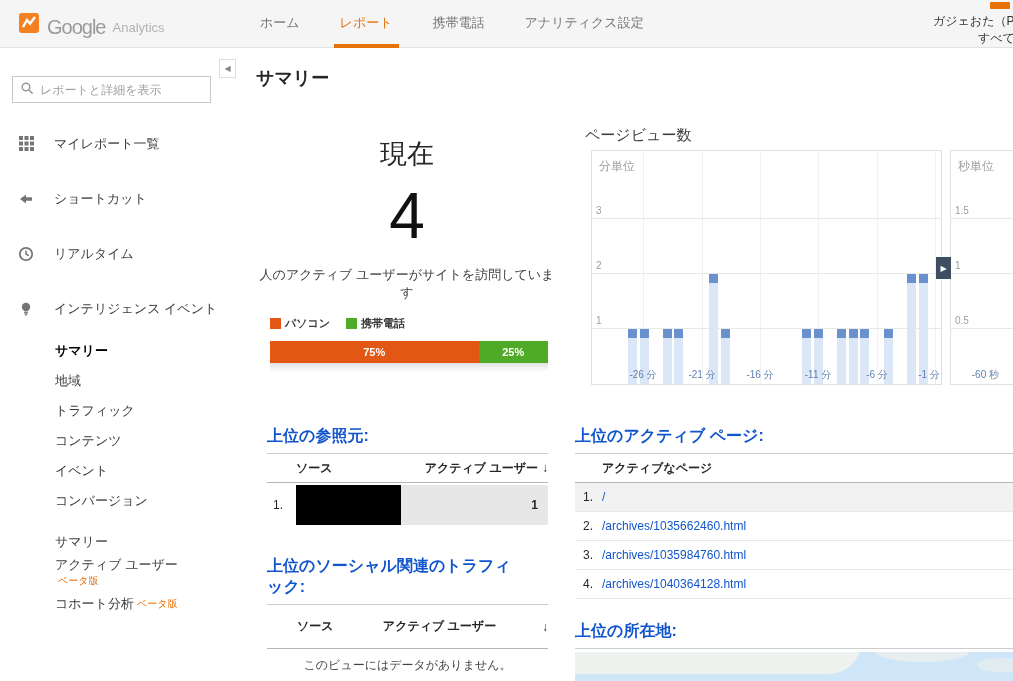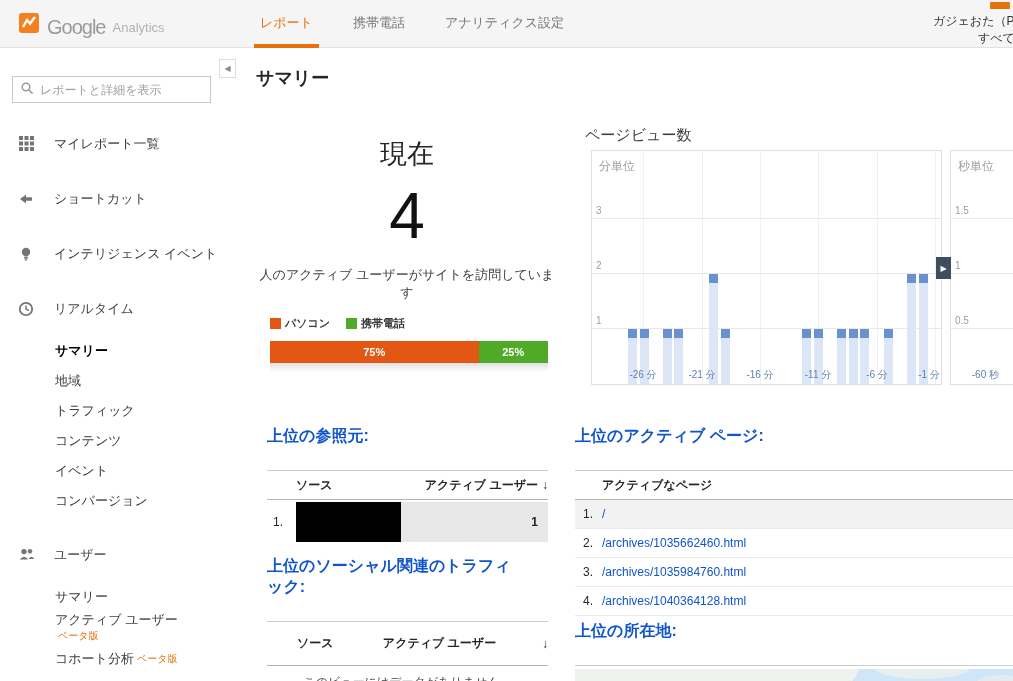--- a/index.html
+++ b/index.html
@@ -59,21 +59,21 @@
   .panel-label{position:absolute;left:7px;top:7px;font-size:12px;color:#9e9e9e;z-index:3}
   .gl{position:absolute;left:0;right:0;height:1px;background:#e8e8e8}
   .gl span{position:absolute;left:4px;top:-13px;font-size:10px;color:#9e9e9e}
   .vgl{position:absolute;top:0;bottom:0;width:1px;background:#f0f0f0}
   .xtick{position:absolute;bottom:3px;font-size:10px;color:#5d7fab;text-align:center;z-index:2;line-height:12px}
   .rt-bar{position:absolute;bottom:0;background:linear-gradient(#6991ce 0,#6991ce 9px,#dbe7f6 9px);z-index:1}
   .next-btn{position:absolute;left:351px;top:107px;width:15px;height:22px;background:#3d4e61;color:#fff;font-size:8px;display:flex;align-items:center;justify-content:center;cursor:pointer;z-index:4}
 
   
   .tbl-block{position:absolute;font-size:12px}
-  .tbl-title{font-size:16px;font-weight:bold;color:#1155cc;padding-bottom:24px;border-bottom:1px solid #ccc;cursor:pointer;line-height:21px}
+  .tbl-title{font-size:16px;font-weight:bold;color:#1155cc;padding-bottom:7px;border-bottom:1px solid #ccc;cursor:pointer;line-height:21px}
   .thead{display:flex;align-items:center;height:29px;border-bottom:1px solid #b5b5b5;font-weight:bold;color:#262626}
   .sort{margin-left:4px;color:#262626;font-weight:bold;cursor:pointer}
 
   
   .ref-block{left:24px;top:377px;width:281px}
   .ref-head-spacer{width:29px}
   .ref-head-src{flex:1}
   .ref-row{height:44px;display:flex;align-items:center}
   .rank{width:29px;padding-left:6px;color:#262626}
   .ref-bar{flex:1;height:40px;background:#e7e7e7;display:flex;align-items:center}
@@ -114,20 +114,21 @@
       <span>
         <svg width="22" height="22" viewBox="0 0 22 22">
             <rect x="1" y="1" width="20" height="20" rx="3" fill="#f4801f"></rect>
             <polyline points="5,15 9,8 12,11.5 17,5" fill="none" stroke="#fff" stroke-width="2.4"></polyline>
           </svg>
       </span>
       <span class="logo-g">Google</span>
       <span class="logo-a">Analytics</span>
     </div>
     <nav class="topnav">
+      <div class="topnav-item">ホーム</div>
       <div class="topnav-item active">レポート</div>
       <div class="topnav-item">携帯電話</div>
       <div class="topnav-item">アナリティクス設定</div>
     </nav>
     <div class="notif"></div>
     <div class="acct1">ガジェおた（P</div>
     <div class="acct2">すべて</div>
   </header>
 
   <aside id="sidebar">
@@ -164,38 +165,38 @@
       <div class="side-item">
         <span class="icn">
           <svg width="16" height="16" viewBox="0 0 16 16" fill="#757575">
               <path d="M2 8 L8 3.5 V6.3 H14 V9.7 H8 V12.5 Z"></path>
             </svg>
         </span>
         <span>ショートカット</span>
       </div>
       <div class="side-item">
         <span class="icn">
+          <svg width="16" height="16" viewBox="0 0 16 16">
+              <circle cx="8" cy="8" r="6.2" fill="none" stroke="#757575" stroke-width="1.8"></circle>
+              <path d="M8 4.6 V8 L10.8 9.6" fill="none" stroke="#757575" stroke-width="1.5"></path>
+            </svg>
+        </span>
+        <span>リアルタイム</span>
+      </div>
+
+      <div class="side-item">
+        <span class="icn">
           <svg width="16" height="16" viewBox="0 0 16 16" fill="#757575">
               <circle cx="8" cy="6" r="4.2"></circle>
               <rect x="6.2" y="10.6" width="3.6" height="2"></rect>
               <rect x="6.8" y="13.1" width="2.4" height="1.3"></rect>
             </svg>
         </span>
         <span>インテリジェンス イベント</span>
       </div>
-
-      <div class="side-item">
-        <span class="icn">
-          <svg width="16" height="16" viewBox="0 0 16 16">
-              <circle cx="8" cy="8" r="6.2" fill="none" stroke="#757575" stroke-width="1.8"></circle>
-              <path d="M8 4.6 V8 L10.8 9.6" fill="none" stroke="#757575" stroke-width="1.5"></path>
-            </svg>
-        </span>
-        <span>リアルタイム</span>
-      </div>
       <div class="side-sub">
         <div class="sub-item active">
             <span>サマリー</span>
           </div>
         <div class="sub-item">
             <span>地域</span>
           </div>
         <div class="sub-item">
             <span>トラフィック</span>
           </div>
@@ -205,31 +206,20 @@
         <div class="sub-item">
             <span>イベント</span>
           </div>
         <div class="sub-item">
             <span>コンバージョン</span>
           </div>
       </div>
 
       <div class="section-gap"></div>
 
-      <div class="side-item">
-        <span class="icn">
-          <svg width="17" height="15" viewBox="0 0 17 15" fill="#757575">
-              <circle cx="6" cy="4.6" r="2.7"></circle>
-              <path d="M1.8 12.6 q4.2 -5.8 8.4 0 Z"></path>
-              <circle cx="12" cy="4.2" r="2.2"></circle>
-              <path d="M10.6 12 q2.9 -4.6 5.6 0 Z"></path>
-            </svg>
-        </span>
-        <span>ユーザー</span>
-      </div>
       <div class="side-sub">
         <div class="sub-item">
             <span>サマリー</span>
           </div>
         <div class="sub-item">
           <span>アクティブ ユーザー</span>
           <span class="beta">ベータ版</span>
         </div>
         <div class="sub-item">
           <span>コホート分析</span>

